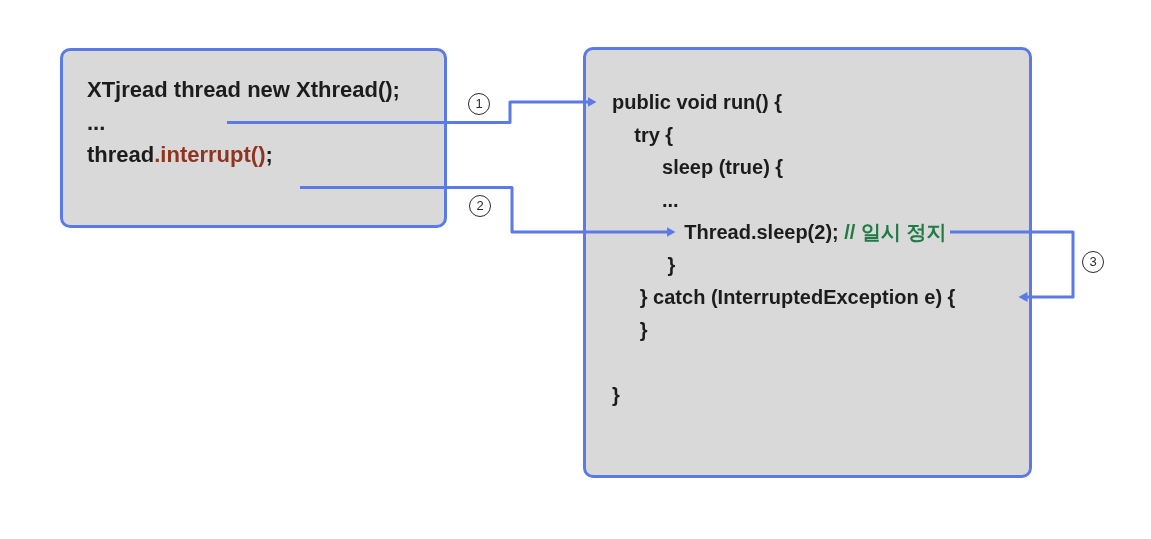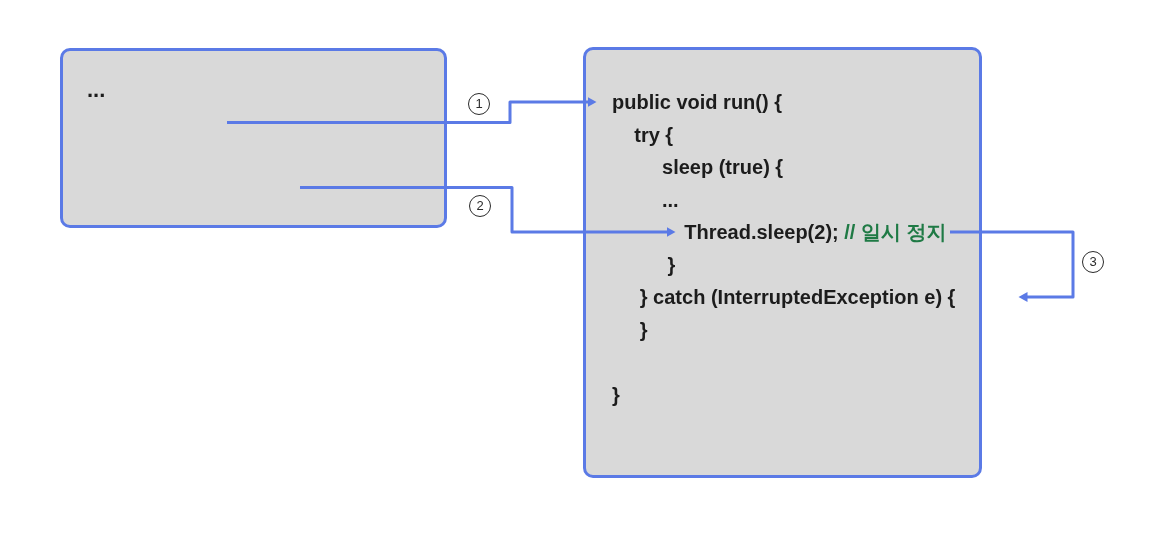--- a/index.html
+++ b/index.html
@@ -26,21 +26,21 @@
     border:3px solid var(--box-border);
     border-radius:10px;
     box-sizing:border-box;
   }
   .left-box{
     left:60px;top:48px;width:387px;height:180px;
     padding:23px 0 0 24px;
     font-size:22px;
   }
   .right-box{
-    left:583px;top:47px;width:399px;height:431px;
+    left:583px;top:47px;width:449px;height:431px;
     padding:36px 0 0 26px;
     font-size:20px;
   }
   .code-line{
     white-space:pre;
     line-height:32.5px;
     height:32.5px;
     font-weight:600;
   }
   .seg-code{color:var(--code-black);}
@@ -73,21 +73,23 @@
   .badge-1{left:468px;top:93px;}
   .badge-2{left:469px;top:195px;}
   .badge-3{left:1082px;top:251px;}
 </style>
 </head>
 <body>
 
 <div class="canvas">
 
   <div class="code-box left-box">
+      <div class="code-line"><span class="seg-code">XTjread thread new Xthread();</span></div>
       <div class="code-line"><span class="seg-code">...</span></div>
+      <div class="code-line"><span class="seg-code">thread</span><span class="seg-highlight">.interrupt()</span><span class="seg-code">;</span></div>
     </div>
 
   <div class="code-box right-box">
       <div class="code-line"><span class="seg-code">public void run() {</span></div>
       <div class="code-line"><span class="seg-code">    try {</span></div>
       <div class="code-line"><span class="seg-code">         sleep (true) {</span></div>
       <div class="code-line"><span class="seg-code">         ...</span></div>
       <div class="code-line"><span class="seg-code">             Thread.sleep(2); </span><span class="seg-comment">// 일시 정지</span></div>
       <div class="code-line"><span class="seg-code">          }</span></div>
       <div class="code-line"><span class="seg-code">     } catch (InterruptedException e) {</span></div>

